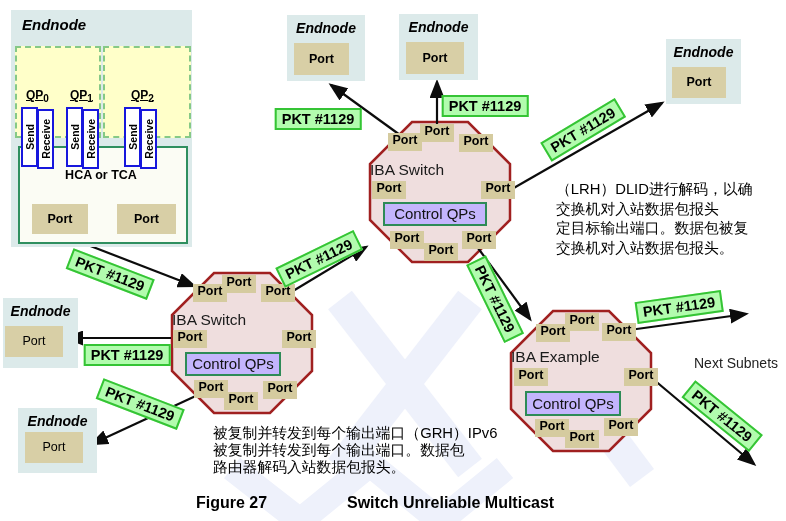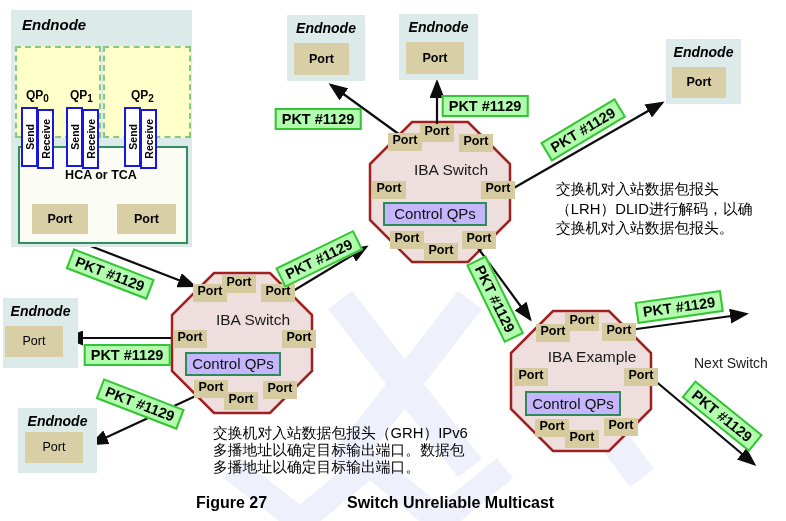--- a/index.html
+++ b/index.html
@@ -13,30 +13,30 @@
   .en-title-big{position:absolute;font:bold 15px "Liberation Sans",sans-serif;font-style:italic;}
   
   .port-lg{position:absolute;background:#d8cfa6;text-align:center;
            font:bold 12.5px "Liberation Sans",sans-serif;}
   .port-rg{position:absolute;background:#d8cfa6;text-align:center;
            font:12.5px "Liberation Sans",sans-serif;}
   .port-sm{position:absolute;width:34px;height:18px;line-height:18px;background:#d5cb9f;
            text-align:center;font:bold 12.5px "Liberation Sans",sans-serif;}
   
   .qpzone{position:absolute;background:#ffffc9;border:2px dashed #86c986;}
-  .qplabel{position:absolute;font:bold 12px "Liberation Sans",sans-serif;}
+  .qplabel{position:absolute;font:bold 12px "Liberation Sans",sans-serif;text-decoration:underline;}
   .sr{position:absolute;width:13px;height:56px;background:#fff;border:2px solid #1717dd;
       display:flex;align-items:center;justify-content:center;}
   .sr span{writing-mode:vertical-rl;transform:rotate(180deg);
            font:bold 10.5px "Liberation Sans",sans-serif;white-space:nowrap;}
   .hca{position:absolute;background:#fbfcf4;border:2px solid #2f8f5f;}
   .hca-label{position:absolute;left:0;right:0;text-align:center;
              font:bold 12.5px "Liberation Sans",sans-serif;}
   
-  .oct-title{position:absolute;text-align:center;font:15.5px "Liberation Sans",sans-serif;color:#1a1a1a;margin-left:11px;}
+  .oct-title{position:absolute;font:15.5px "Liberation Sans",sans-serif;color:#1a1a1a;}
   .cqp{position:absolute;background:#c4b5fd;border:2px solid #2e8b57;text-align:center;
        font:15px "Liberation Sans",sans-serif;color:#111;}
   
   .pkt{position:absolute;background:#b2fcae;border:2px solid #35c435;padding:1px 5px;
        font:bold 14.5px "Liberation Sans",sans-serif;white-space:nowrap;
        transform-origin:center;}
   
   .note{position:absolute;font:14.8px "Liberation Sans",sans-serif;color:#000;}
   .note div{white-space:nowrap;}
   .caption{position:absolute;font:bold 16px "Liberation Sans",sans-serif;}
@@ -181,27 +181,28 @@
   <div class="pkt" style="left:485px;top:106px;transform:translate(-50%,-50%);">PKT #1129</div>
   <div class="pkt" style="left:583px;top:130px;transform:translate(-50%,-50%) rotate(-31deg);">PKT #1129</div>
   <div class="pkt" style="left:319px;top:259px;transform:translate(-50%,-50%) rotate(-26deg);">PKT #1129</div>
   <div class="pkt" style="left:495px;top:299px;transform:translate(-50%,-50%) rotate(64deg);">PKT #1129</div>
   <div class="pkt" style="left:127px;top:355px;transform:translate(-50%,-50%);">PKT #1129</div>
   <div class="pkt" style="left:140px;top:404px;transform:translate(-50%,-50%) rotate(21deg);">PKT #1129</div>
   <div class="pkt" style="left:679px;top:307px;transform:translate(-50%,-50%) rotate(-8deg);">PKT #1129</div>
   <div class="pkt" style="left:722px;top:416px;transform:translate(-50%,-50%) rotate(39deg);">PKT #1129</div>
 
   <div class="note" style="left:556px;top:180px;line-height:19.5px;">
+    <div>（LRH）DLID进行解码，以确</div>
     <div>交换机对入站数据包报头</div>
-    <div>（LRH）DLID进行解码，以确</div>
+    <div>定目标输出端口。数据包被复</div>
     <div>交换机对入站数据包报头。</div>
   </div>
   <div class="note" style="left:213px;top:425px;line-height:16.8px;">
-    <div>交换机对入站数据包报头（GRH）IPv6</div>
-    <div>多播地址以确定目标输出端口。数据包</div>
-    <div>多播地址以确定目标输出端口。</div>
-  </div>
-  <div class="plain" style="left:694px;top:355px;">Next Switch</div>
+    <div>被复制并转发到每个输出端口（GRH）IPv6</div>
+    <div>被复制并转发到每个输出端口。数据包</div>
+    <div>路由器解码入站数据包报头。</div>
+  </div>
+  <div class="plain" style="left:694px;top:355px;">Next Subnets</div>
 
   <div class="caption" style="left:196px;top:494px;">Figure 27</div>
   <div class="caption" style="left:347px;top:494px;">Switch Unreliable Multicast</div>
 
 </div>
 
 </body></html>

